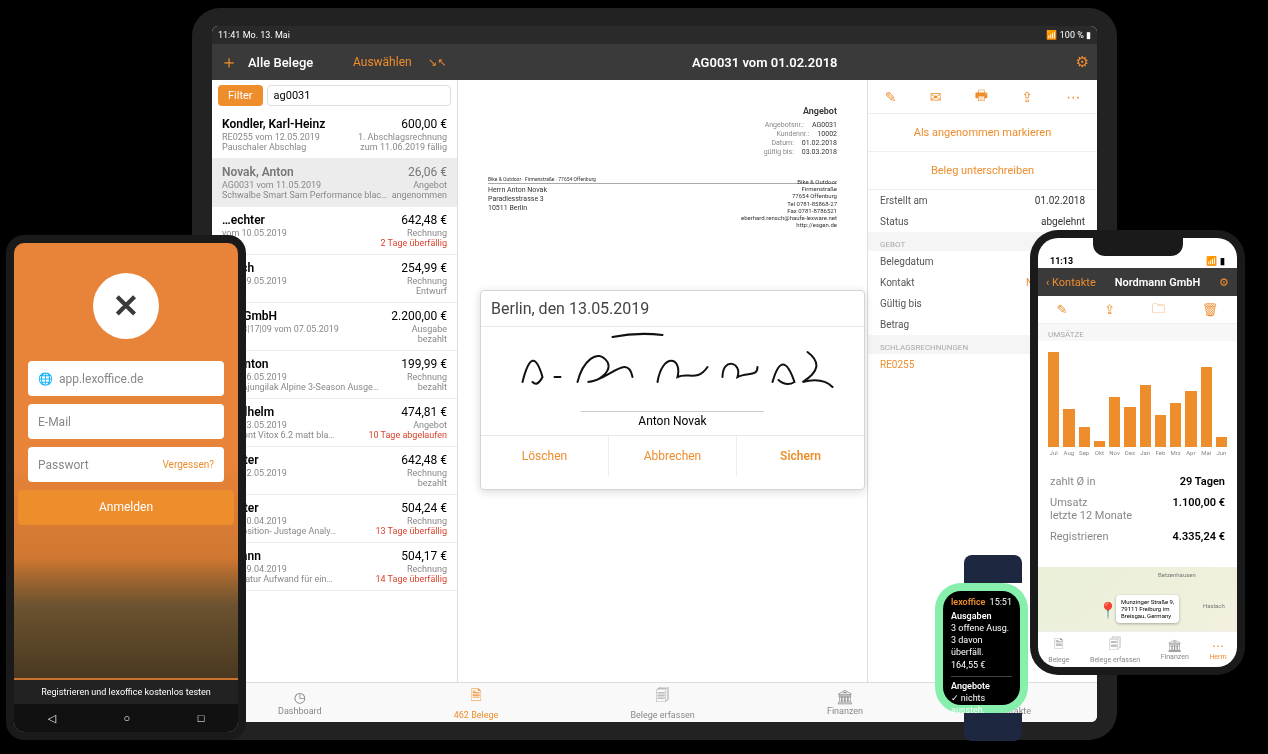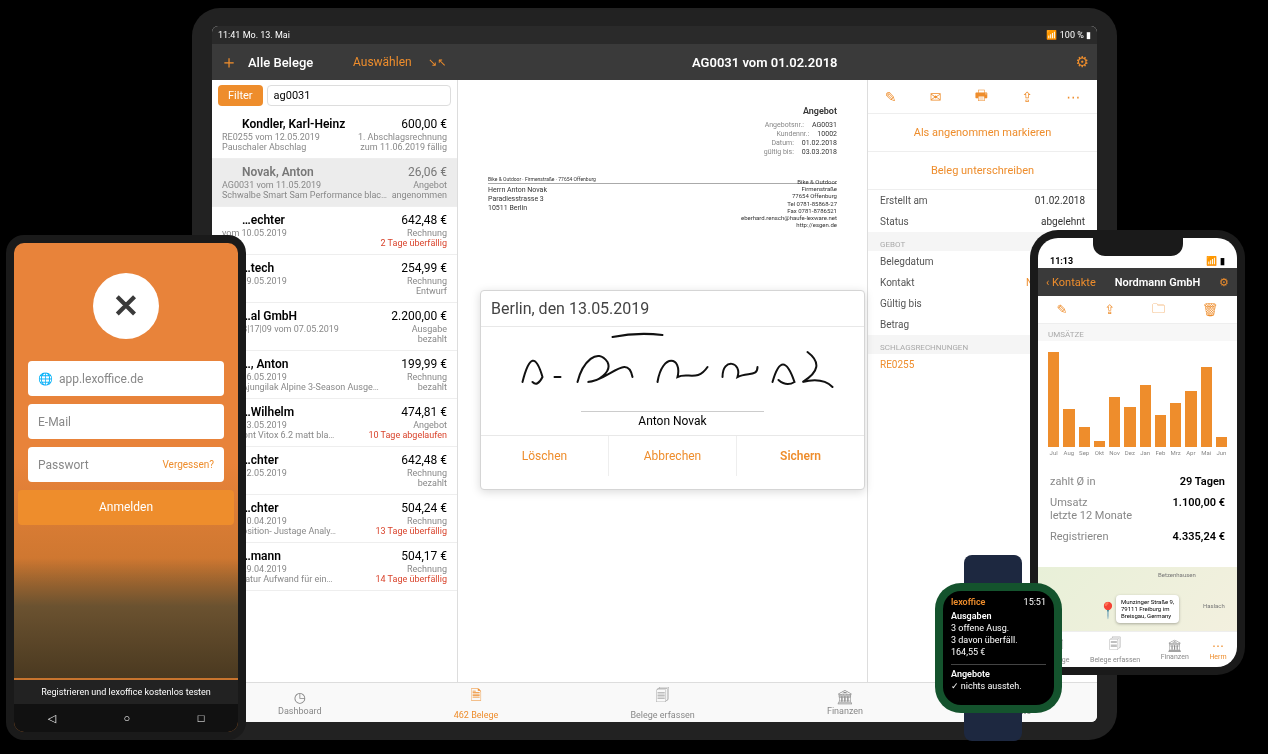--- a/index.html
+++ b/index.html
@@ -21,21 +21,21 @@
 .ipad-topbar .gear { color: #ee8d2c; font-size: 15px; }
 .ipad-body { flex: 1; display: flex; background: #fff; position: relative; }
 
 .ipad-left { width: 246px; border-right: 1px solid #ddd; display: flex; flex-direction: column; }
 .filter-row { display: flex; gap: 4px; padding: 5px 6px; align-items: center; }
 .filter-btn { background: #ee8d2c; color: #fff; font-size: 11px; padding: 4px 10px; border-radius: 4px; }
 .filter-input { flex: 1; border: 1px solid #ddd; border-radius: 4px; padding: 3px 6px; font-size: 11px; }
 .doclist { flex: 1; overflow: hidden; }
 .docitem { padding: 6px 10px; border-bottom: 1px solid #eee; filter: blur(.6px); }
 .docitem.selected { background: #ececec; filter: none; }
-.docitem .r1 { display: flex; justify-content: space-between; font-size: 12px; margin-left: 20px; }
+.docitem .r1 { display: flex; justify-content: space-between; font-size: 12px; }
 .docitem .r1 .name { font-weight: 600; }
 .docitem .r2 { display: flex; justify-content: space-between; font-size: 9px; color: #888; margin-top: 1px; }
 .docitem .r3 { display: flex; justify-content: space-between; font-size: 9px; color: #888; }
 .docitem .red { color: #d9432b; }
 .docitem.selected .r1 { color: #777; }
 
 .ipad-mid { flex: 1; padding: 8px 10px; position: relative; filter: blur(.7px); }
 .docpreview { width: 100%; height: 100%; background: #fff; font-size: 7px; color: #333; padding: 18px 20px; position: relative; }
 .docpreview .hdr { position: absolute; top: 18px; right: 20px; text-align: right; font-size: 7px; line-height: 1.3; }
 .docpreview .addr { margin-top: 70px; font-size: 7px; line-height: 1.3; }
@@ -116,21 +116,21 @@
 .iphone-tabbar { height: 36px; border-top: 1px solid #eee; display: flex; justify-content: space-around; align-items: center; font-size: 7px; color: #888; }
 .iphone-tabbar .t { display: flex; flex-direction: column; align-items: center; }
 .iphone-tabbar .t.active { color: #ee8d2c; }
 .iphone-tabbar .ic { font-size: 12px; }
 
 
 .watch {
   position: absolute; left: 935px; top: 555px; width: 115px; height: 186px; z-index: 20;
 }
 .watch-band-top { width: 58px; height: 28px; background: #1d2840; margin: 0 auto; border-radius: 8px 8px 0 0; }
-.watch-body { width: 127px; height: 130px; background: #14532d; border-radius: 26px; padding: 8px; }
+.watch-body { width: 93px; height: 130px; background: #86efac; border-radius: 26px; padding: 8px; }
 .watch-screen { width: 100%; height: 100%; background: #000; border-radius: 18px; padding: 6px 8px; color: #fff; font-size: 9px; }
 .watch-top { display: flex; justify-content: space-between; margin-bottom: 3px; }
 .watch-top .app { color: #ee8d2c; font-weight: 600; }
 .watch-line { font-size: 9px; line-height: 1.35; }
 .watch-sep { border-top: 1px solid #444; margin: 5px 0 3px; }
 .watch-band-bot { width: 58px; height: 28px; background: #1d2840; margin: 0 auto; border-radius: 0 0 8px 8px; }
 
 </style>
 </head>
 <body>

